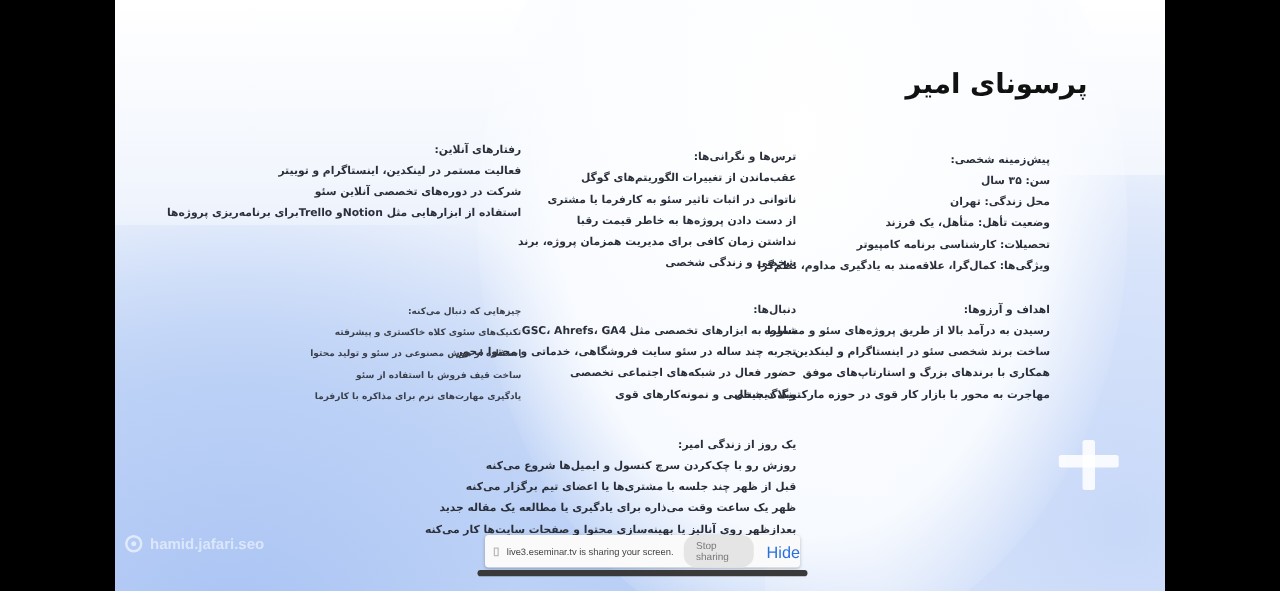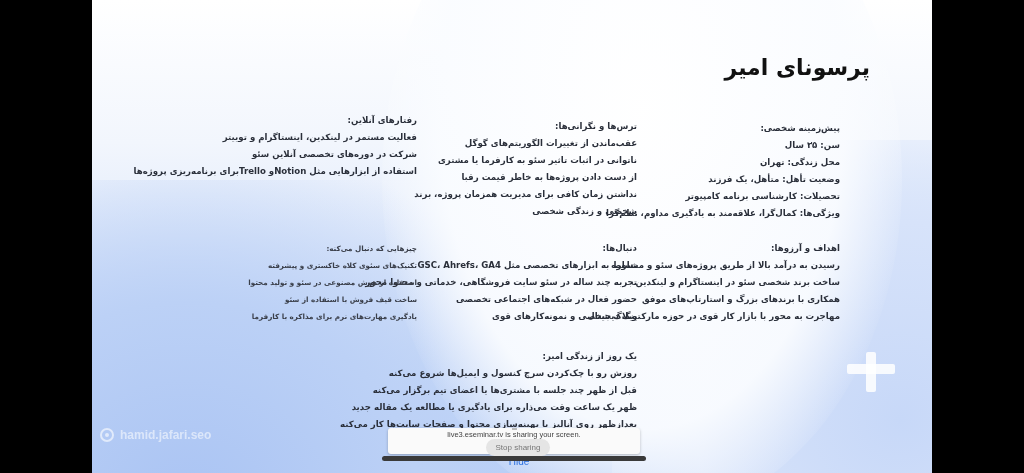--- a/index.html
+++ b/index.html
@@ -52,28 +52,28 @@
       position:absolute; left:8px; top:428px; display:flex; align-items:center; gap:6px;
       color:rgba(255,255,255,0.55); font-size:12px; font-weight:bold;
       font-family:"Liberation Sans", sans-serif;
     }
     .wm-icon { width:14px; height:14px; border-radius:50%; border:2px solid rgba(255,255,255,0.6); box-sizing:border-box; position:relative; }
     .wm-icon:after { content:""; position:absolute; left:3px; top:3px; width:4px; height:4px; border-radius:50%; background:rgba(255,255,255,0.6); }
 
     .share-bar {
       position:absolute; left:388px; top:428px; width:252px; height:26px;
       background:#fafafa; border-radius:3px; box-shadow:0 1px 3px rgba(0,0,0,0.25);
-      display:flex; align-items:center; font-family:"Liberation Sans", sans-serif; font-size:7.5px; color:#444;flex-direction:column;
+      display:flex; align-items:center; font-family:"Liberation Sans", sans-serif; font-size:7.5px; color:#444;
     }
     .share-handle { width:5px; height:7px; border:1px solid #bbb; margin-left:7px; margin-right:6px; box-sizing:border-box; }
     .share-text { flex:0 0 auto; }
     .stop-btn {
       margin-left:8px; background:#e5e5e5; border-radius:10px; padding:4px 10px; color:#777; font-size:8px;
     }
-    .hide-link { margin-left:10px; color:#2a6fe0; font-size:10px; }
+    .hide-link { margin-left:10px; color:#2a6fe0; font-size:13px; }
     .scrollbar {
       position:absolute; left:382px; top:456px; width:264px; height:5px; border-radius:3px; background:#3a3a3a;
     }
   </style>
 </head>
 <body>
 
 <div class="slide">
   <div class="bg-blue-left"></div>
   <div class="bg-blue-right"></div>

